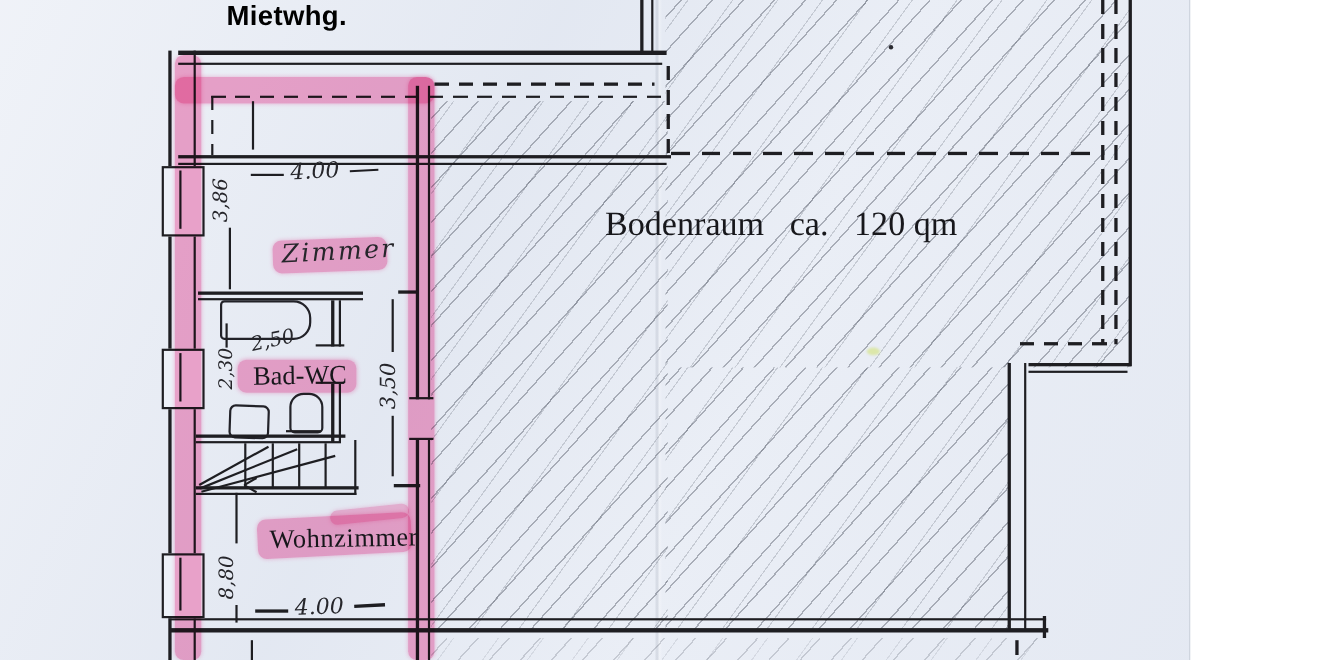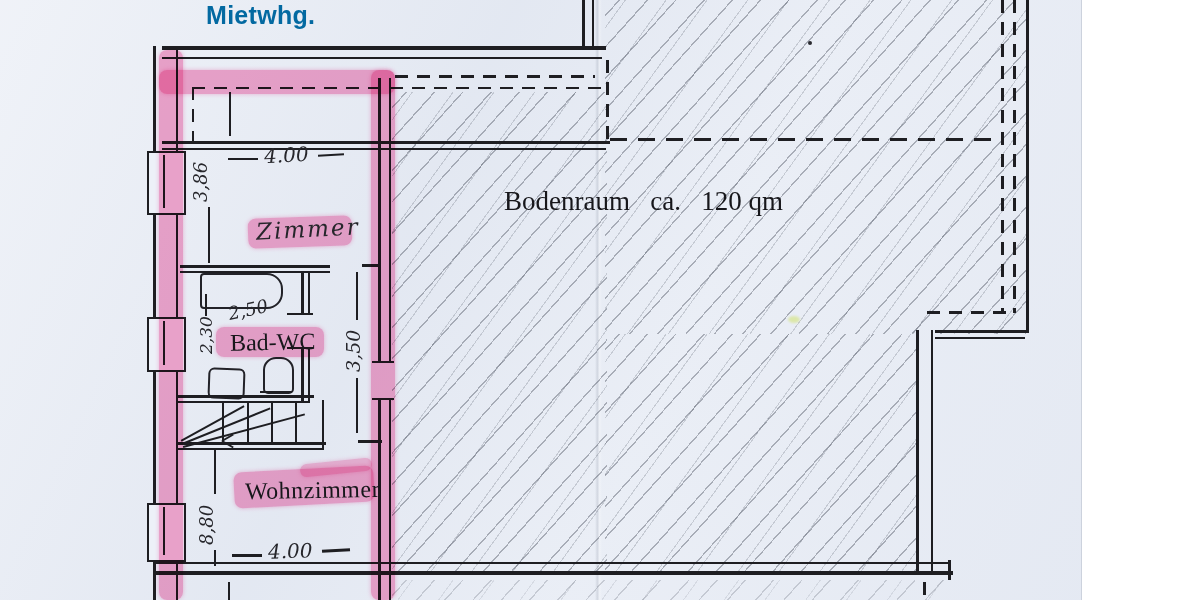--- a/index.html
+++ b/index.html
@@ -134,23 +134,23 @@
   <div class="ln" style="left:356px;top:272px;width:1.7px;height:48px;"></div>
   <div class="ln" style="left:356px;top:378px;width:1.7px;height:55px;"></div>
   <div class="ln" style="left:214px;top:448px;width:1.5px;height:46px;"></div>
   <div class="ln" style="left:214px;top:550px;width:1.5px;height:16px;"></div>
   <div class="ln" style="left:232px;top:554px;width:30px;height:2.5px;"></div>
   <div class="ln" style="left:322px;top:549px;width:28px;height:2.5px;transform:rotate(-3deg);"></div>
 
   <div class="speck" style="left:808px;top:41px;width:4px;height:4px;background:#2a2a30;"></div>
   <div class="speck" style="left:788px;top:316px;width:12px;height:7px;background:rgba(205,225,80,.45);filter:blur(1px);"></div>
 
-  <div style="position:absolute;left:206px;top:1px;font-size:25px;font-weight:600;letter-spacing:.3px;color:#0369a1;">Mietwhg.</div>
+  <div style="position:absolute;left:206px;top:1px;font-size:25px;font-weight:600;letter-spacing:.3px;color:#000000;">Mietwhg.</div>
 
-  <div class="typed" style="left:504px;top:186px;font-size:27px;white-space:pre;">Bodenraum   ca.   120 qm</div>
+  <div class="typed" style="left:550px;top:186px;font-size:31px;white-space:pre;">Bodenraum   ca.   120 qm</div>
 
   <div class="hand" style="left:256px;top:216px;font-size:23px;letter-spacing:2px;transform:rotate(-3deg);">Zimmer</div>
 
   <div class="typed" style="left:230px;top:329px;font-size:24px;transform:rotate(-1deg);">Bad-WC</div>
 
   <div class="typed" style="left:245px;top:477px;font-size:24px;letter-spacing:.5px;transform:rotate(-1deg);">Wohnzimmer</div>
 
   <div class="hand" style="left:264px;top:143px;font-size:20px;transform:rotate(-3deg);">4.00</div>
 
   <div class="hand rot90" style="left:190px;top:202px;font-size:18px;">3,86</div>

